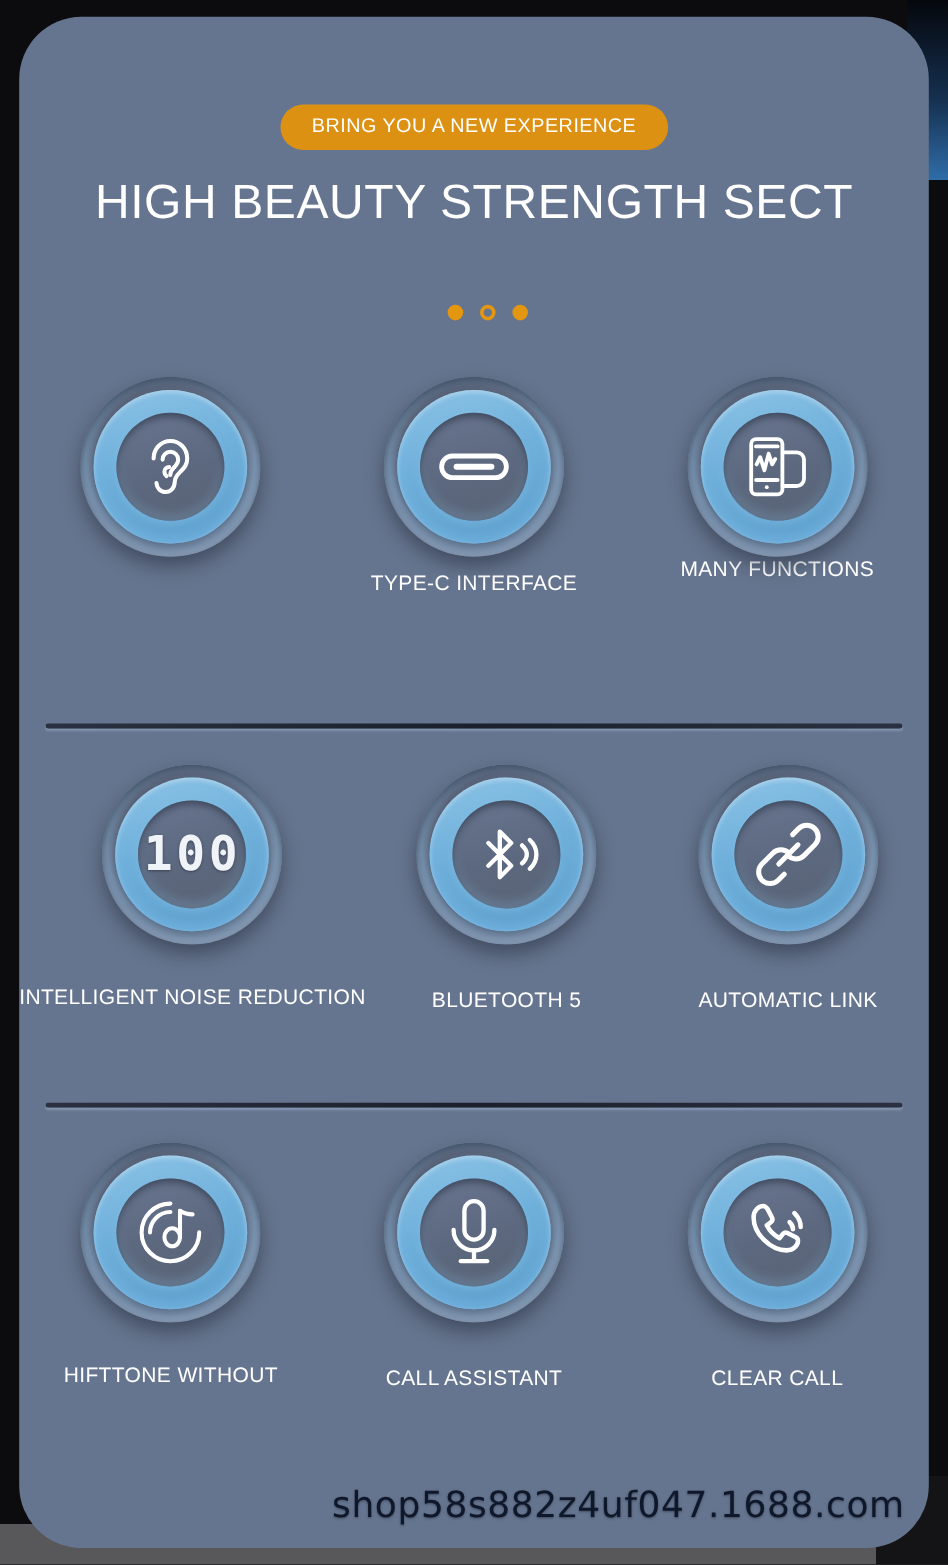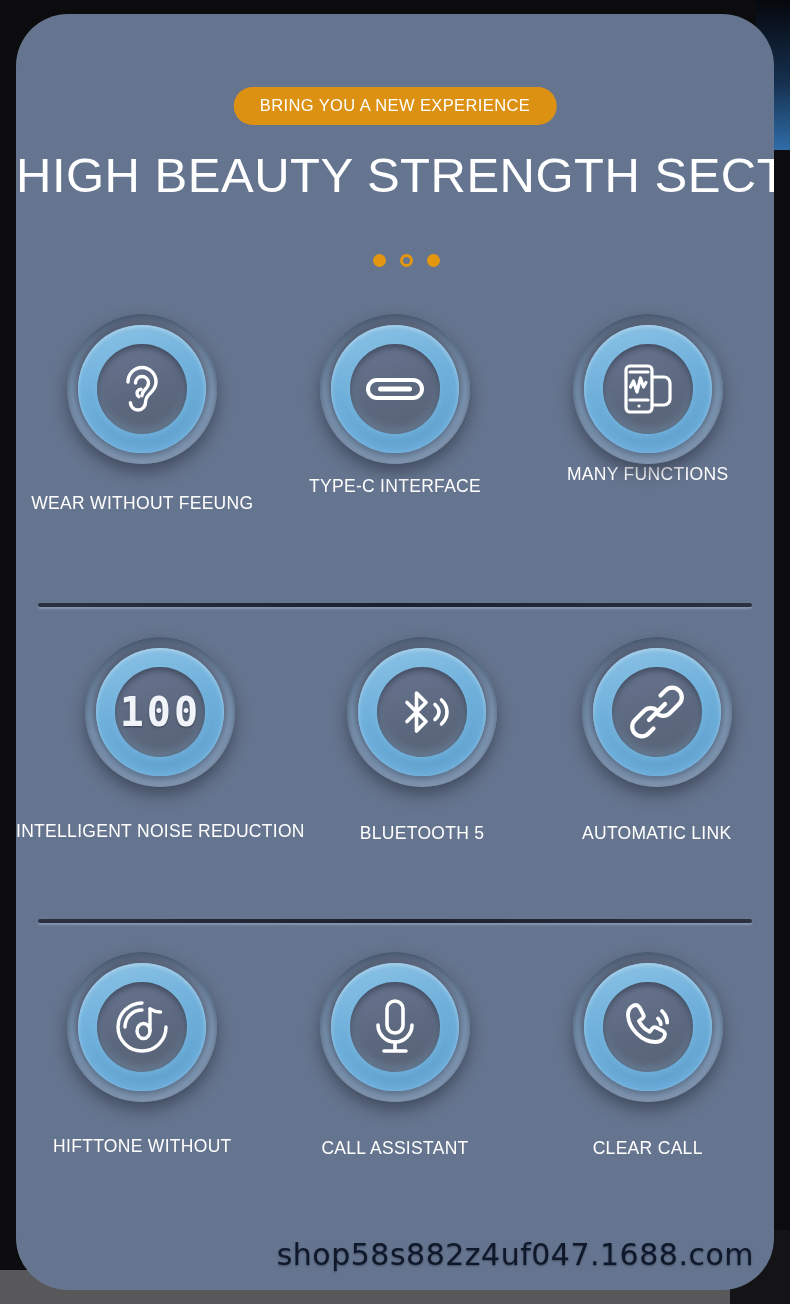--- a/index.html
+++ b/index.html
@@ -39,21 +39,21 @@
     background:#dd9112; color:#ffffff;
     font-size:16.5px; letter-spacing:0.4px; font-weight:400;
     padding:9px 26px 10px; border-radius:20px;
     white-space:nowrap;
   }
 
   
   .headline{
     position:absolute; left:0; right:0; top:133px;
     text-align:center; color:#ffffff;
-    font-size:49px; font-weight:400; letter-spacing:0.5px;
+    font-size:40px; font-weight:400; letter-spacing:0.5px;
     white-space:nowrap;
   }
 
   
   .dots{
     position:absolute; left:0; right:0; top:240px;
     display:flex; justify-content:center; gap:14px;
     padding-left:22px;
   }
   .dot{ width:13px; height:13px; border-radius:50%; background:#e3960f; }
@@ -164,21 +164,20 @@
       <div class="cell">
         <div class="btn">
           <div class="face">
             <svg width="56" height="62" viewBox="0 0 56 62" fill="none" stroke="#ffffff" stroke-width="3.4" stroke-linecap="round" stroke-linejoin="round">
               <path d="M14 24c0-8.2 6.3-14.5 14-14.5S42 15.8 42 24c0 6-3.2 8.6-6 11.4-2.6 2.6-4.4 4.6-4.4 8.3 0 4.6-3.3 8.3-7.6 8.3-4.2 0-7.4-3.2-7.6-7.4"></path>
               <path d="M21.5 25c0-3.6 2.9-6.5 6.5-6.5s6.5 2.9 6.5 6.5c0 3.2-1.8 4.9-3.6 6.7-1.8 1.8-3 3.3-3 6.1"></path>
               <path d="M27 31.2c-2.2 0-4 1.8-4 4.1 0 1.5.7 2.6 1.8 3.4"></path>
             </svg>
           </div>
         </div>
-        <div class="label l-a">WEAR WITHOUT FEEUNG</div>
       </div>
 
       <div class="cell">
         <div class="btn">
           <div class="face">
             <svg width="62" height="34" viewBox="0 0 62 34" fill="none" stroke="#ffffff" stroke-width="4" stroke-linecap="round" stroke-linejoin="round">
               <rect x="4" y="8" width="54" height="18" rx="9"></rect>
               <rect x="14" y="14.5" width="34" height="5" rx="2.5" fill="#ffffff" stroke="none"></rect>
             </svg>
           </div>

